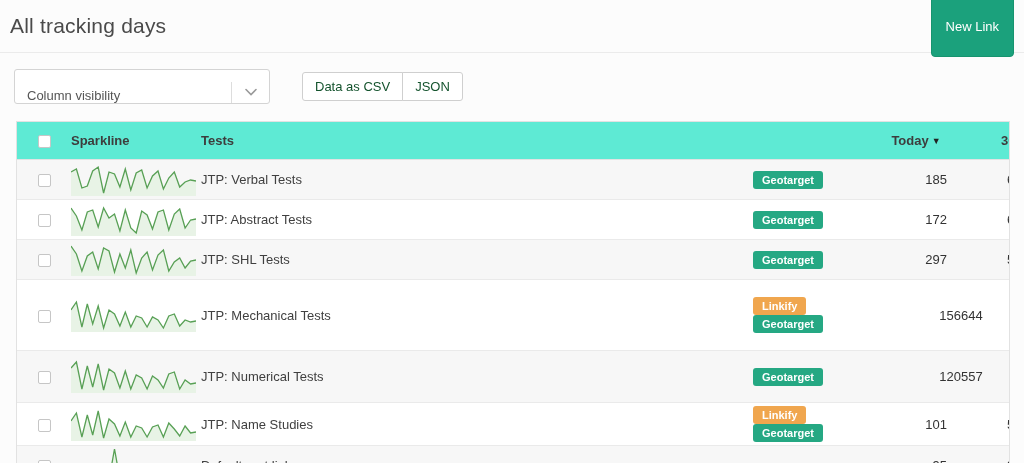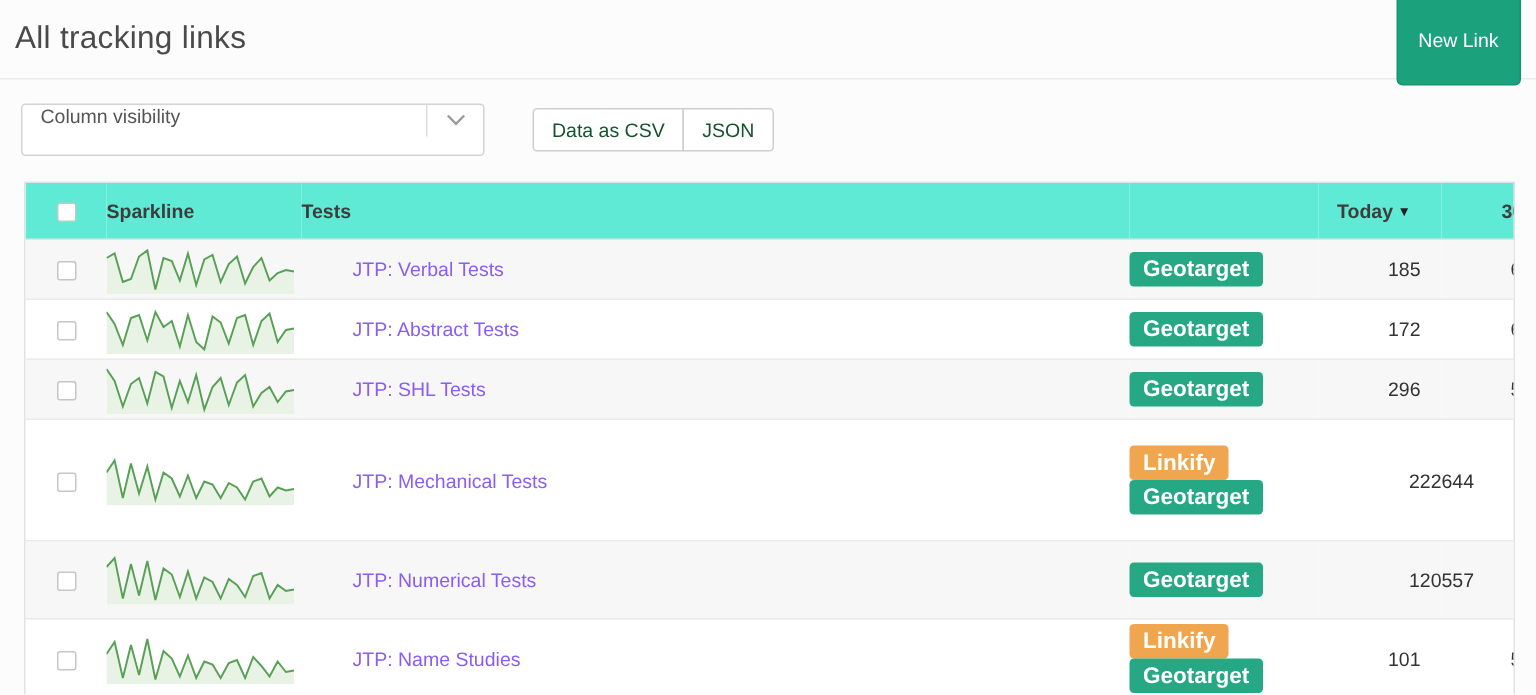--- a/index.html
+++ b/index.html
@@ -37,27 +37,27 @@
     font-family: inherit;
   }
   
   .toolbar {
     display: flex;
     align-items: center;
     padding: 14px 14px 0 14px;
     height: 52px;
   }
   .colvis {
-    width: 309px;
+    width: 256px;
     height: 35px;
     background: #fff;
     border: 1px solid #d4d4d4;
     border-radius: 3px;
     display: flex;
-    align-items: flex-start;
+    align-items: flex-end;
     cursor: pointer;
   }
   .colvis-label {
     flex: 1;
     padding: 0 12px;
     color: #555;
   }
   .colvis-caret {
     width: 38px;
     height: 21px;
@@ -129,31 +129,30 @@
   th.h-check, td.c-check { text-align: center; }
   th.h-today { text-align: center; padding-right: 8px; }
   th.h-d30   { padding-left: 40px; white-space: nowrap; }
   .sort-caret { font-size: 9px; color: #222; margin-left: 3px; vertical-align: 1px; }
   tbody tr { border-bottom: 1px solid #eaeaea; }
   tbody tr:nth-child(odd) { background: #f7f7f7; }
   tbody td { padding: 3px 0; vertical-align: middle; }
   tr.tall td { padding: 17px 0; }
   tr.mid td  { padding: 9px 0; }
   td.c-name a {
-    color: #8b5cf6;
+    color: #404040;
     text-decoration: none;
-    margin-left: 34px;
   }
   td.c-today { text-align: right; padding-right: 14px; color: #333; }
   td.c-d30 { padding-left: 46px; white-space: nowrap; color: #333; }
   .spark-svg { display: block; }
   .badge {
     display: inline-block;
     color: #fff;
-    font-size: 15px;
+    font-size: 11px;
     font-weight: bold;
     padding: 3px 9px;
     border-radius: 3px;
     margin-right: 6px;
     white-space: nowrap;
   }
   input[type="checkbox"] {
     appearance: none;
     -webkit-appearance: none;
     width: 13px;
@@ -162,21 +161,21 @@
     border-radius: 2px;
     background: #fff;
     cursor: pointer;
     vertical-align: middle;
   }
 </style>
 </head>
 <body>
 
 <div class="topbar">
-  <h1 class="page-title">All tracking links</h1>
+  <h1 class="page-title">All tracking days</h1>
   <button class="btn-primary">New Link</button>
 </div>
 
 <div class="toolbar">
   <div class="colvis">
     <span class="colvis-label">Column visibility</span>
     <span class="colvis-caret">
       <svg width="12" height="8" viewBox="0 0 12 8">
           <path d="M1 1.5 L6 6.5 L11 1.5" fill="none" stroke="currentColor" stroke-width="1.6" stroke-linecap="round"></path>
         </svg>
@@ -238,34 +237,34 @@
         <tr class="">
           <td class="c-check"><input type="checkbox" style=""></td>
           <td class="c-spark">
             <svg class="spark-svg" width="125" height="33" viewBox="0 0 125 33">
               <polygon points="0,33 0.0,3 5.4,11 10.9,28 16.3,13 21.7,9 27.2,26 32.6,5 38.0,8 43.5,29 48.9,11 54.3,25 59.8,7 65.2,30 70.7,15 76.1,9 81.5,27 87.0,12 92.4,7 97.8,28 103.3,19 108.7,15 114.1,25 119.6,18 125.0,17 125,33" fill="#e8f3e6"></polygon>
               <polyline points="0.0,3 5.4,11 10.9,28 16.3,13 21.7,9 27.2,26 32.6,5 38.0,8 43.5,29 48.9,11 54.3,25 59.8,7 65.2,30 70.7,15 76.1,9 81.5,27 87.0,12 92.4,7 97.8,28 103.3,19 108.7,15 114.1,25 119.6,18 125.0,17" fill="none" stroke="#58a055" stroke-width="1.3"></polyline>
             </svg>
           </td>
           <td class="c-name"><a href="#">JTP: SHL Tests</a></td>
           <td class="c-badges"><span class="badge" style="background: rgb(37, 168, 131);">Geotarget</span></td>
-          <td class="c-today">296</td>
+          <td class="c-today">297</td>
           <td class="c-d30">591</td>
         </tr>
         <tr class="tall">
           <td class="c-check"><input type="checkbox" style=""></td>
           <td class="c-spark">
             <svg class="spark-svg" width="125" height="33" viewBox="0 0 125 33">
               <polygon points="0,33 0.0,11 5.4,3 10.9,28 16.3,5 21.7,25 27.2,7 32.6,29 38.0,11 43.5,15 48.9,27 54.3,13 59.8,28 65.2,17 70.7,19 76.1,28 81.5,18 87.0,21 92.4,29 97.8,17 103.3,15 108.7,27 114.1,21 119.6,23 125.0,22 125,33" fill="#e8f3e6"></polygon>
               <polyline points="0.0,11 5.4,3 10.9,28 16.3,5 21.7,25 27.2,7 32.6,29 38.0,11 43.5,15 48.9,27 54.3,13 59.8,28 65.2,17 70.7,19 76.1,28 81.5,18 87.0,21 92.4,29 97.8,17 103.3,15 108.7,27 114.1,21 119.6,23 125.0,22" fill="none" stroke="#58a055" stroke-width="1.3"></polyline>
             </svg>
           </td>
           <td class="c-name"><a href="#">JTP: Mechanical Tests</a></td>
           <td class="c-badges"><span class="badge" style="background: rgb(240, 166, 78);">Linkify</span><span class="badge" style="background: rgb(37, 168, 131);">Geotarget</span></td>
-          <td class="c-today">222</td>
+          <td class="c-today">156</td>
           <td class="c-d30">644</td>
         </tr>
         <tr class="mid">
           <td class="c-check"><input type="checkbox" style=""></td>
           <td class="c-spark">
             <svg class="spark-svg" width="125" height="33" viewBox="0 0 125 33">
               <polygon points="0,33 0.0,8 5.4,2 10.9,29 16.3,6 21.7,27 27.2,4 32.6,30 38.0,9 43.5,13 48.9,28 54.3,11 59.8,29 65.2,15 70.7,18 76.1,29 81.5,16 87.0,20 92.4,28 97.8,14 103.3,12 108.7,29 114.1,20 119.6,24 125.0,23 125,33" fill="#e8f3e6"></polygon>
               <polyline points="0.0,8 5.4,2 10.9,29 16.3,6 21.7,27 27.2,4 32.6,30 38.0,9 43.5,13 48.9,28 54.3,11 59.8,29 65.2,15 70.7,18 76.1,29 81.5,16 87.0,20 92.4,28 97.8,14 103.3,12 108.7,29 114.1,20 119.6,24 125.0,23" fill="none" stroke="#58a055" stroke-width="1.3"></polyline>
             </svg>
           </td>

